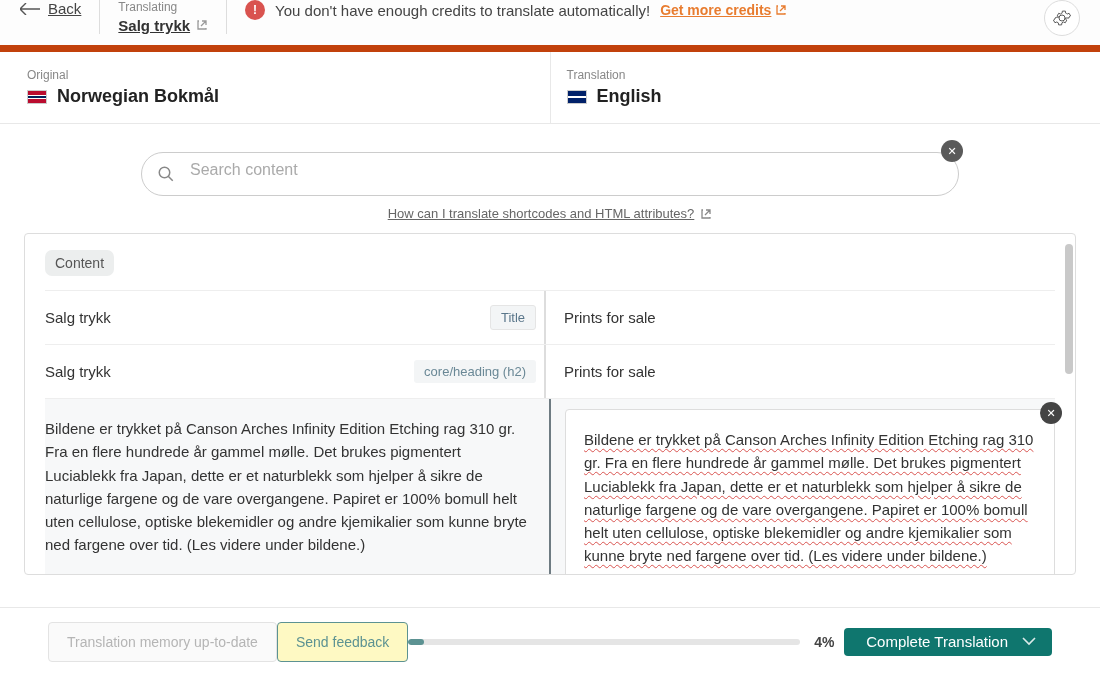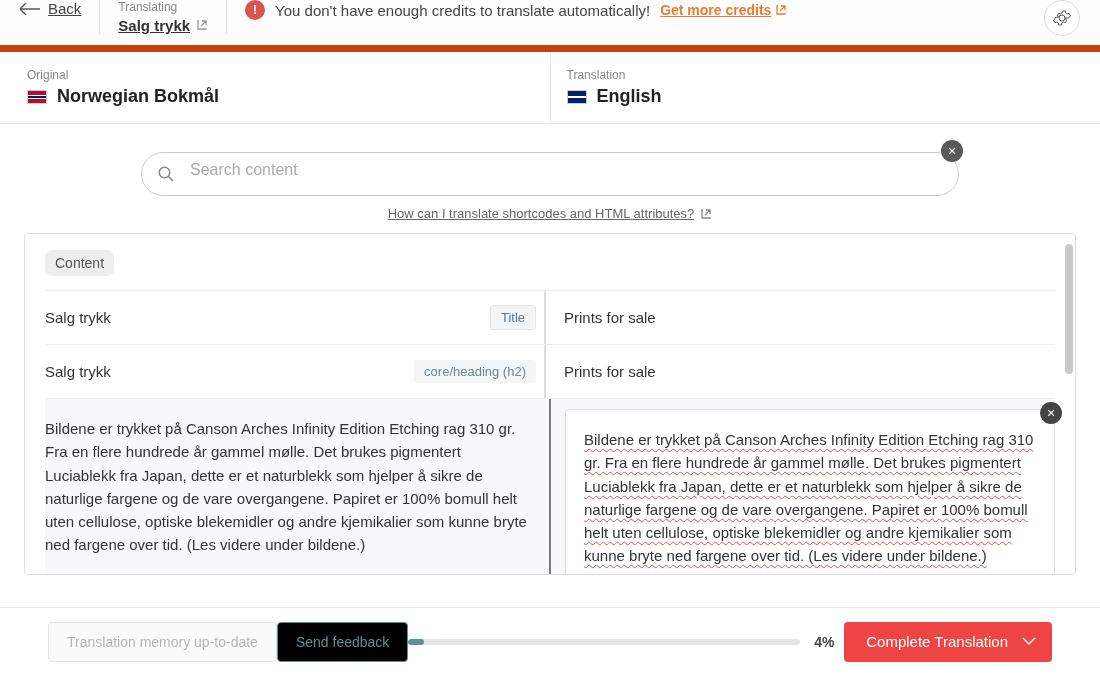--- a/index.html
+++ b/index.html
@@ -62,26 +62,26 @@
     .editor-close { position: absolute; right: -8px; top: -8px; width: 22px; height: 22px; background: #444; border-radius: 50%; display: flex; align-items: center; justify-content: center; color: #fff; font-size: 11px; cursor: pointer; }
     .para-text { font-size: 15px; line-height: 1.55; color: #333; }
     .editor-box .para-text { text-decoration-line: underline; text-decoration-style: wavy; text-decoration-color: #d9534f; text-decoration-thickness: 1.2px; text-underline-offset: 3px; }
     
     
     .fake-scrollbar { position: absolute; right: 2px; top: 10px; width: 8px; height: 130px; background: #c9c9c9; border-radius: 4px; }
     
     
     .bottom-bar { position: absolute; left: 0; right: 0; bottom: 0; height: 68px; border-top: 1px solid #e8e8e8; background: #fff; display: flex; align-items: center; padding: 0 48px; }
     .mem-pill { border: 1px solid #e3e3e3; background: #fafafa; color: #b5b5b5; border-radius: 4px; height: 40px; padding: 0 18px; display: flex; align-items: center; font-size: 14px; }
-    .feedback-btn { border: 1px solid #5c9292; color: #5c9292; background: #000000; border-radius: 4px; height: 40px; padding: 4px 18px; font-size: 14px; cursor: pointer; }
+    .feedback-btn { border: 1px solid #5c9292; color: #5c9292; background: #fef9c3; border-radius: 4px; height: 40px; padding: 4px 18px; font-size: 14px; cursor: pointer; }
     .progress-wrap { flex: 1; display: flex; align-items: center; gap: 14px; }
     .progress-track { flex: 1; height: 6px; background: #e5e5e5; border-radius: 3px; position: relative; overflow: hidden; }
     .progress-fill { position: absolute; left: 0; top: 0; bottom: 0; background: #5c9292; border-radius: 3px; }
     .progress-pct { font-size: 14px; font-weight: 600; color: #444; min-width: 30px; }
-    .complete-btn { background: #ef4444; color: #fff; border: none; border-radius: 4px; height: 40px; padding: 0 44px 0 22px; font-size: 15px; cursor: pointer; position: relative; }
+    .complete-btn { background: #0f766e; color: #fff; border: none; border-radius: 4px; height: 28px; padding: 0 44px 0 22px; font-size: 15px; cursor: pointer; position: relative; }
     .complete-chevron { position: absolute; right: 16px; top: 50%; transform: translateY(-50%); font-size: 12px; opacity: 0.85; }
     
     svg { display: block; }
   </style>
 </head>
 <body>
 
 <div class="top-bar">
   <div class="back-btn">
     <span class="back-arrow">

